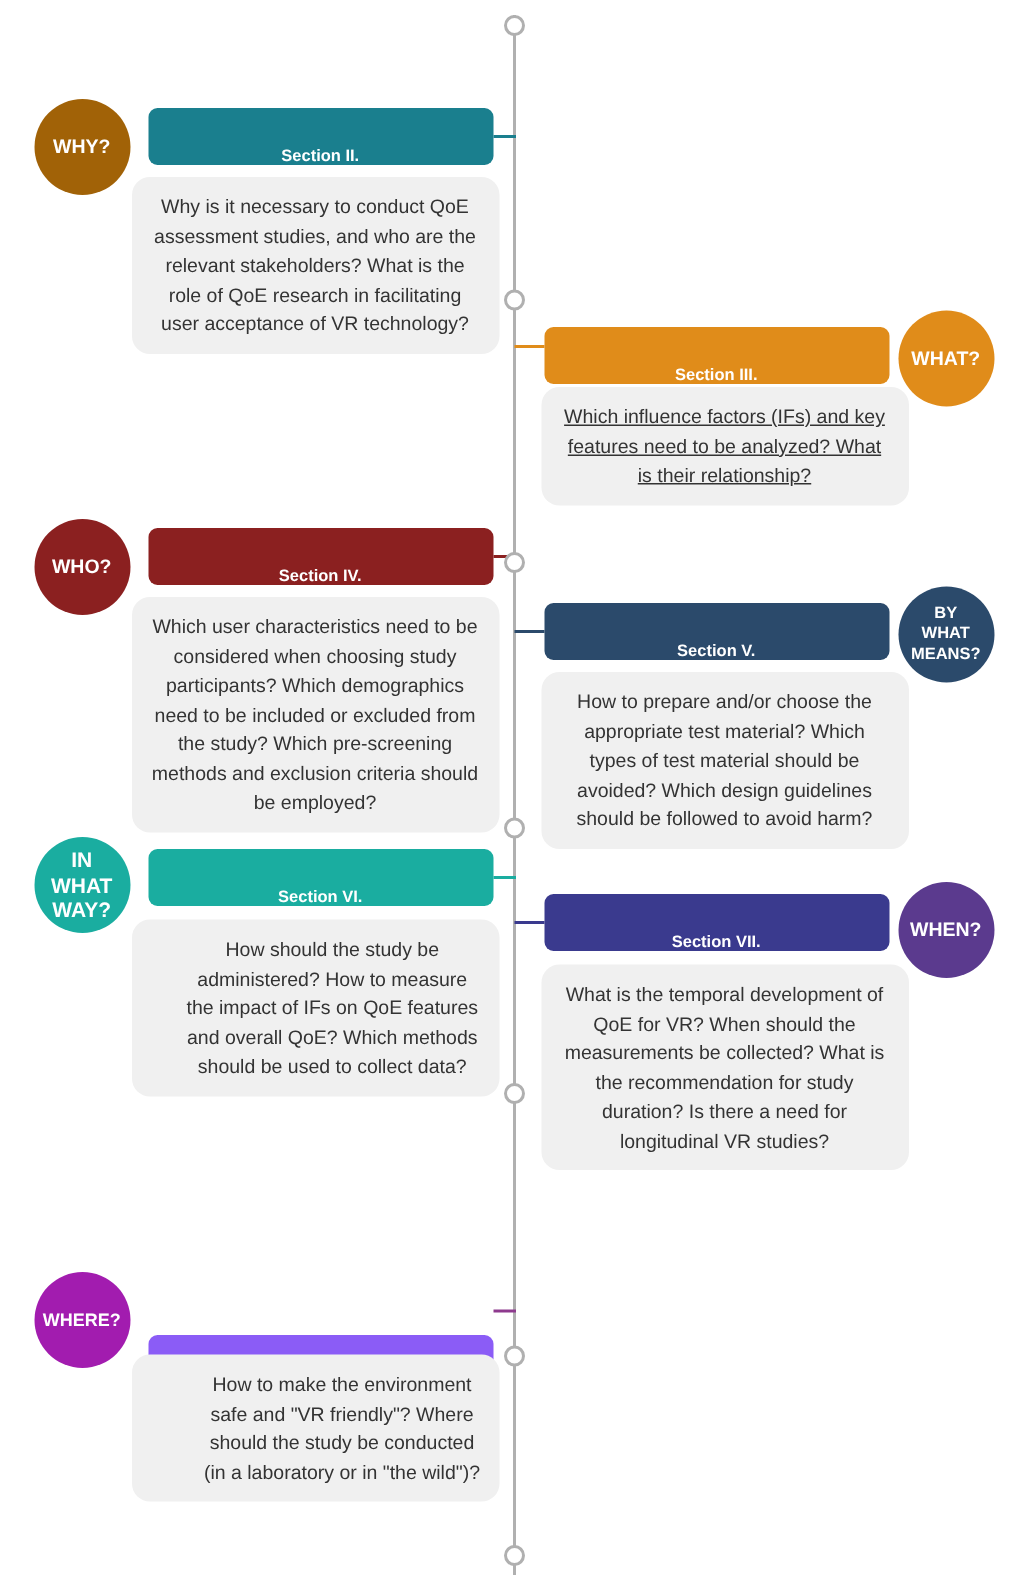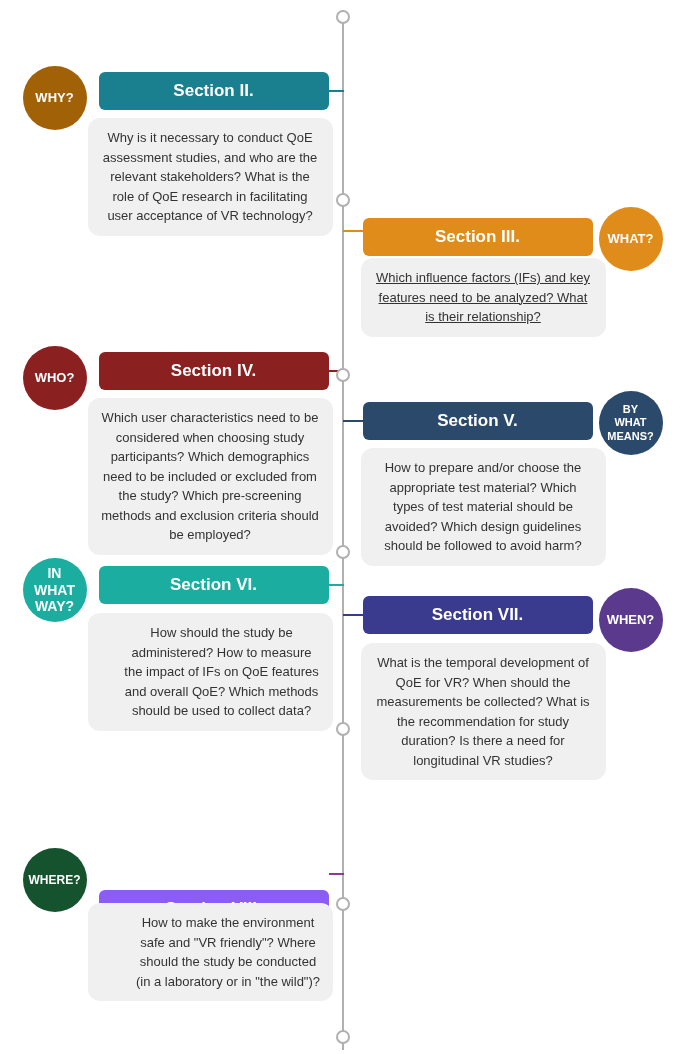--- a/index.html
+++ b/index.html
@@ -53,24 +53,24 @@
       text-align: center;
       z-index: 3;
       line-height: 1.2;
     }
     
     .section-header {
       position: absolute;
       height: 38px;
       border-radius: 6px;
       display: flex;
-      align-items: center;
+      align-items: flex-end;
       justify-content: center;
       font-weight: bold;
-      font-size: 17px;
+      font-size: 11px;
       color: #fff;
       z-index: 3;
     }
     
     .desc-box {
       position: absolute;
       background: #f0f0f0;
       border-radius: 12px;
       font-size: 13px;
       color: #333;
@@ -176,21 +176,21 @@
   <div class="section-header" style="background:#3a3a8e; top:586px; left:350px; width:230px;">
     <span>Section VII.</span>
   </div>
 
   <div style="position:absolute; top:604px; left:330px; width:20px; height:2px; background:#3a3a8e; z-index:1;"></div>
 
   <div class="desc-box" style="top:633px; left:348px; width:245px;">
     <span>What is the temporal development of QoE for VR? When should the measurements be collected? What is the recommendation for study duration? Is there a need for longitudinal VR studies?</span>
   </div>
 
-  <div class="side-circle" style="background:#14532d; top:838px; left:10px; font-size:12px;">
+  <div class="side-circle" style="background:#a21caf; top:838px; left:10px; font-size:12px;">
     <span>WHERE?</span>
   </div>
 
   <div class="section-header" style="background:#8b5cf6; top:880px; left:86px; width:230px;">
     <span>Section VIII.</span>
   </div>
 
   <div style="position:absolute; top:863px; left:316px; width:15px; height:2px; background:#8e3a8e; z-index:1;"></div>
 
   <div class="desc-box" style="top:893px; left:75px; width:245px;padding-left:48px;">

